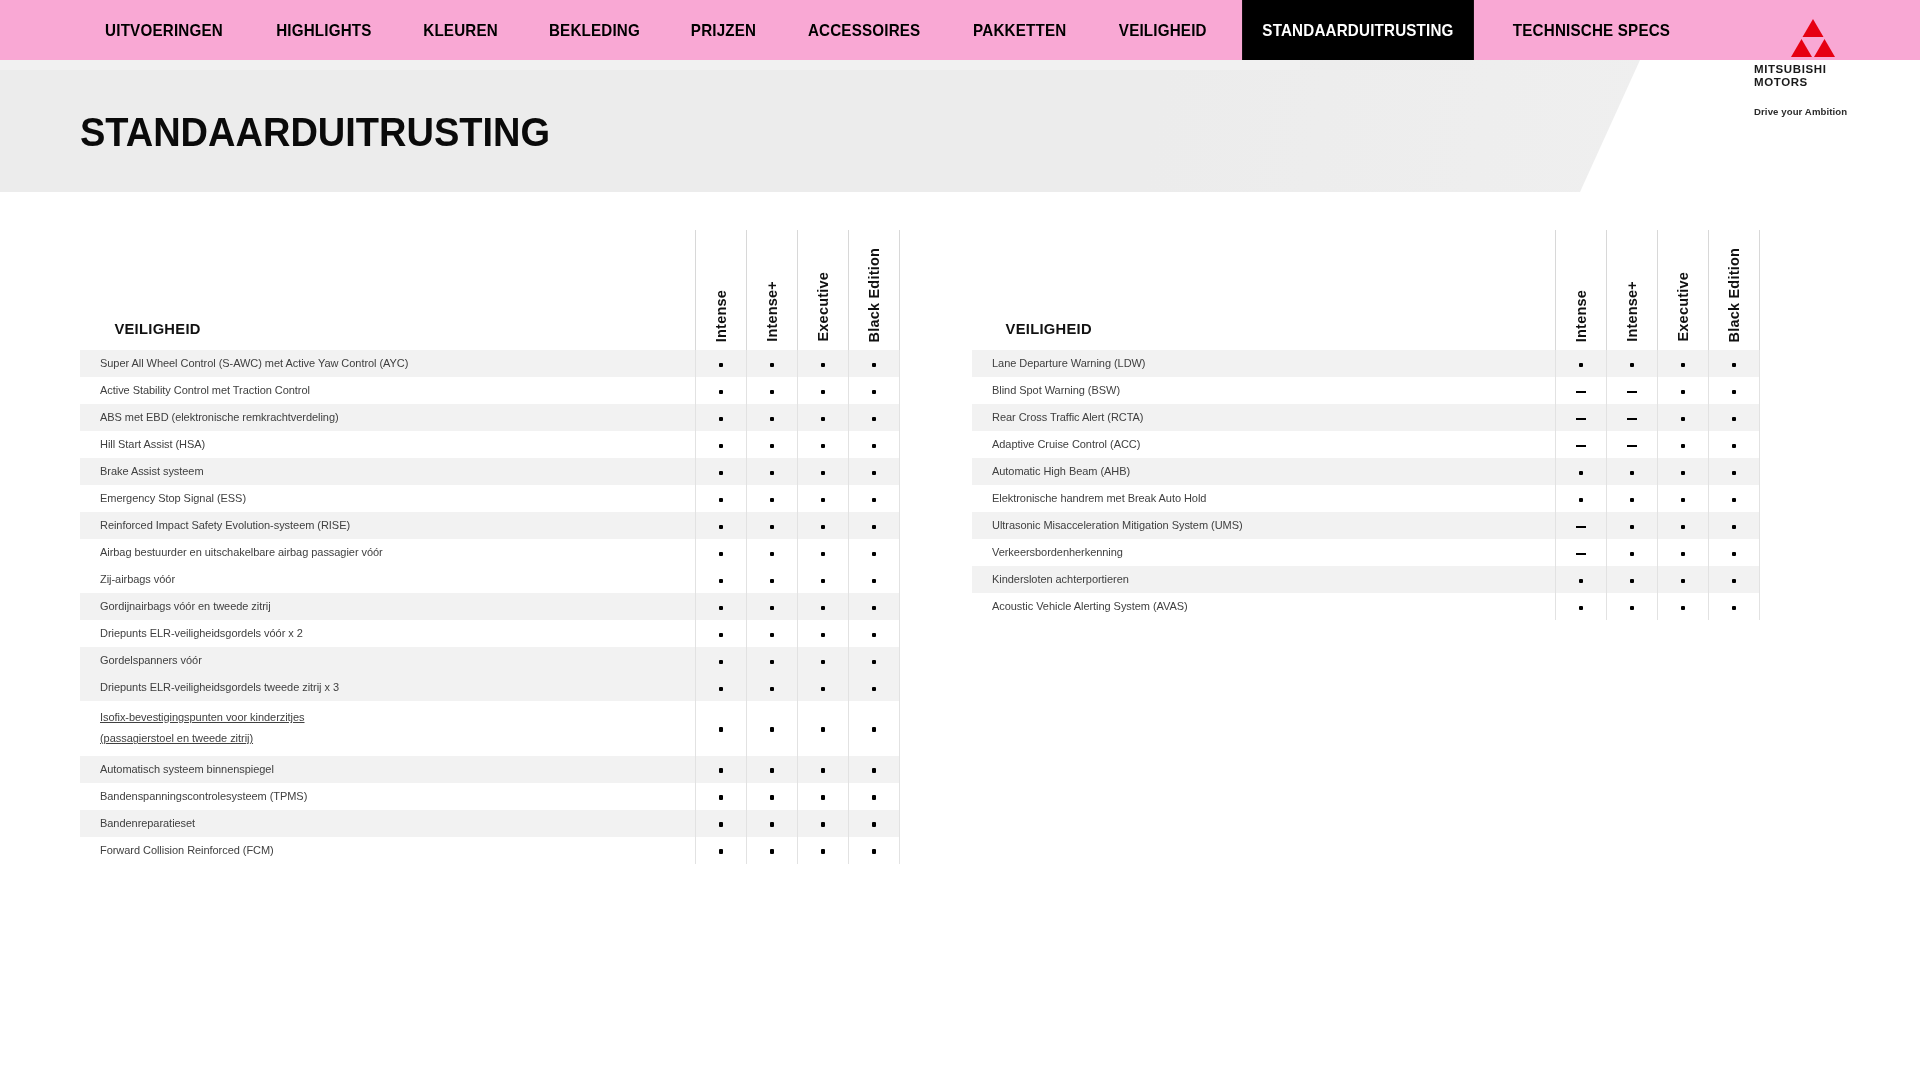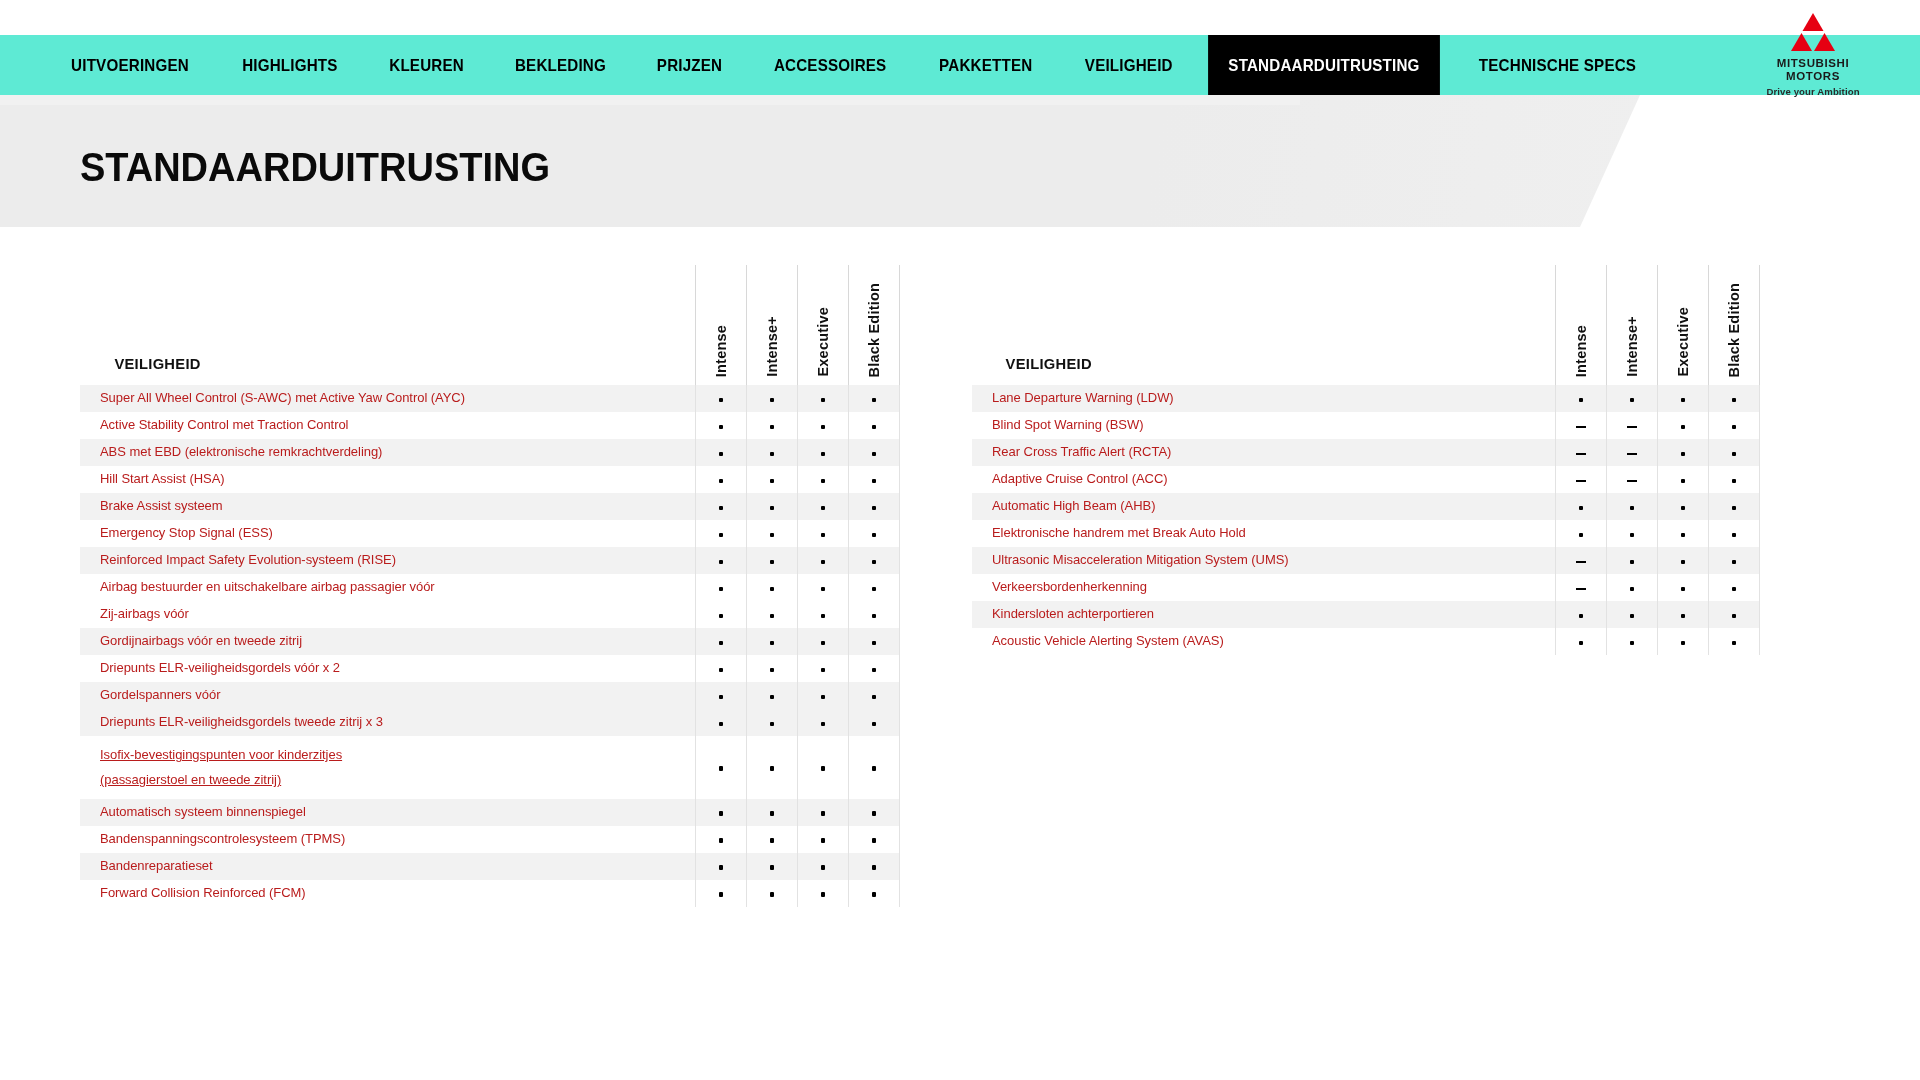--- a/index.html
+++ b/index.html
@@ -11,27 +11,26 @@
     background: #ffffff;
     font-family: "Liberation Sans", sans-serif;
     -webkit-font-smoothing: antialiased;
     overflow: hidden;
   }
 
   
   .topnav {
     position: relative;
     height: 60px;
-    background: #5eead4;
+    background: #f9a8d4;
     display: flex;
     align-items: stretch;
     justify-content: flex-start;
-    padding-left: 44px;
+    padding-left: 78px;
     z-index: 5;
-    margin-top: 35px;
   }
   .nav-item {
     display: flex;
     align-items: center;
     padding: 0 22px;
     font-family: "Liberation Sans Narrow", "Liberation Sans", sans-serif;
     font-weight: bold;
     font-size: 16.5px;
     letter-spacing: 0.2px;
     color: #000000;
@@ -81,42 +80,42 @@
     color: #0a0a0a;
     transform: scaleX(0.95);
     transform-origin: left center;
     white-space: nowrap;
   }
 
   
   .logo {
     position: absolute;
     right: 48px;
-    top: 12px;
+    top: 18px;
     width: 118px;
-    text-align: center;
+    text-align: left;
     z-index: 9;
     user-select: none;
   }
   .logo svg { display: block; margin: 0 auto; }
   .logo-word {
     font-family: "Liberation Sans", sans-serif;
     font-weight: bold;
     font-size: 11.5px;
     letter-spacing: 0.6px;
     color: #1a1a1a;
     line-height: 1.12;
     margin-top: 3px;
   }
   .logo-tag {
     font-family: "Liberation Sans", sans-serif;
     font-weight: bold;
     font-size: 9.6px;
     color: #2b2b2b;
-    margin-top: 3px;
+    margin-top: 17px;
     letter-spacing: 0.1px;
   }
 
   
   .content {
     position: relative;
     padding: 38px 0 0 0;
     display: flex;
     gap: 0px;
   }
@@ -171,22 +170,22 @@
 
   tbody td {
     border-left: 1px solid #e2e2e2;
     height: 27px;
     padding: 0;
   }
   tbody td.label {
     border-left: none;
     padding: 0 8px 0 20px;
     font-family: "Liberation Sans", sans-serif;
-    font-size: 13px;
-    color: #b91c1c;
+    font-size: 11px;
+    color: #404040;
     line-height: 1.28;
     letter-spacing: -0.05px;
     white-space: nowrap;
   }
   tbody td.mark {
     text-align: center;
     vertical-align: middle;
     font-size: 14px;
     color: #000000;
   }

